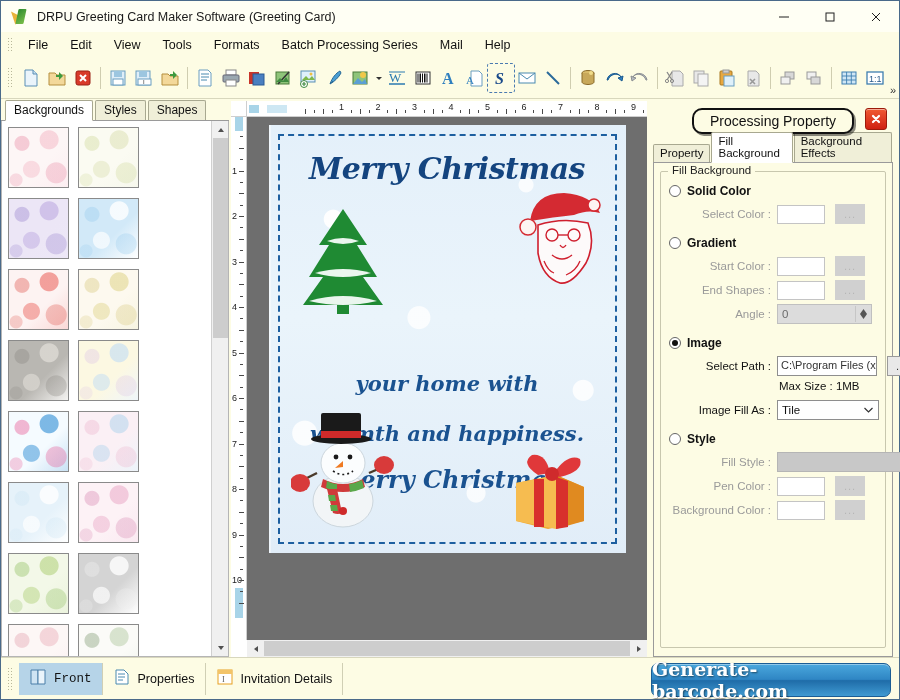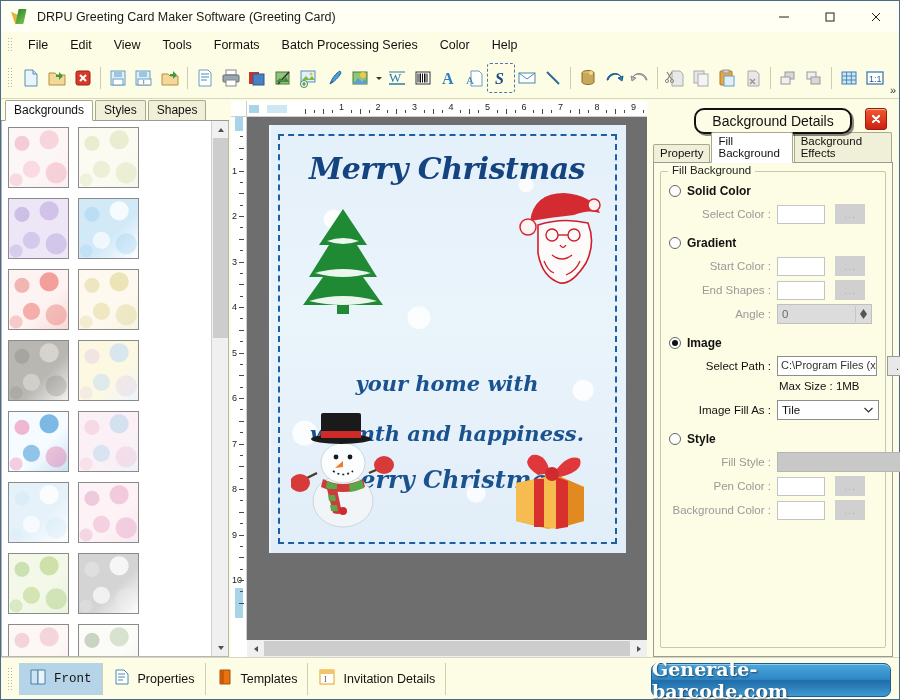--- a/index.html
+++ b/index.html
@@ -486,21 +486,21 @@
   </div>
 
   <div class="menubar">
     <div class="menu-grip"></div>
     <div class="menu-item">File</div>
     <div class="menu-item">Edit</div>
     <div class="menu-item">View</div>
     <div class="menu-item">Tools</div>
     <div class="menu-item">Formats</div>
     <div class="menu-item">Batch Processing Series</div>
-    <div class="menu-item">Color</div>
+    <div class="menu-item">Mail</div>
     <div class="menu-item">Help</div>
   </div>
 
   <div class="toolbar">
     <div class="tb-grip"></div>
 
     <div class="tb-btn">
       <svg class="icon-svg" width="20" height="20" viewBox="0 0 20 20">
           <path d="M4 2h8l4 4v12H4z" fill="#eaf4fb" stroke="#5b8fb5" stroke-width="1"></path>
           <path d="M12 2v4h4" fill="#c6e0f0" stroke="#5b8fb5" stroke-width="1"></path>
@@ -956,21 +956,21 @@
             <svg width="8" height="8" viewBox="0 0 8 8">
                 <path d="M2 1l4 3-4 3z" fill="#505050"></path>
               </svg>
           </div>
         </div>
       </div>
     </div>
 
     <div class="right-panel">
       <div class="rp-header">
-        <div class="rp-title">Background Details</div>
+        <div class="rp-title">Processing Property</div>
         <div class="rp-close">
           <svg width="12" height="12" viewBox="0 0 12 12">
               <path d="M3 3l6 6M9 3l-6 6" stroke="#fff" stroke-width="2.2" stroke-linecap="round"></path>
             </svg>
         </div>
       </div>
       <div class="rp-tabs">
         <div class="rp-tab">Property</div>
         <div class="rp-tab active">Fill Background</div>
         <div class="rp-tab">Background Effects</div>
@@ -1082,29 +1082,20 @@
     <div class="sb-item">
       <span>
         <svg width="18" height="18" viewBox="0 0 18 18">
             <path d="M3 2h8l4 4v10H3z" fill="#fff" stroke="#4a8ab0"></path>
             <path d="M5 6h7M5 9h7M5 12h5" stroke="#4a8ab0"></path>
           </svg>
       </span>
       <span>Properties</span>
     </div>
 
-    <div class="sb-item">
-      <span>
-        <svg width="18" height="18" viewBox="0 0 18 18">
-            <path d="M4 2h10v14H4z" fill="#e8720f" stroke="#a54e06"></path>
-            <path d="M4 2h4v14H4z" fill="#c95a06"></path>
-          </svg>
-      </span>
-      <span>Templates</span>
-    </div>
 
     <div class="sb-item">
       <span>
         <svg width="18" height="18" viewBox="0 0 18 18">
             <rect x="2" y="2" width="14" height="14" fill="#fff" stroke="#e8a020"></rect>
             <rect x="2" y="2" width="14" height="4" fill="#f3c468"></rect>
             <text x="6" y="14" font-size="8" fill="#555" font-family="'Liberation Serif',serif">I</text>
           </svg>
       </span>
       <span>Invitation Details</span>

